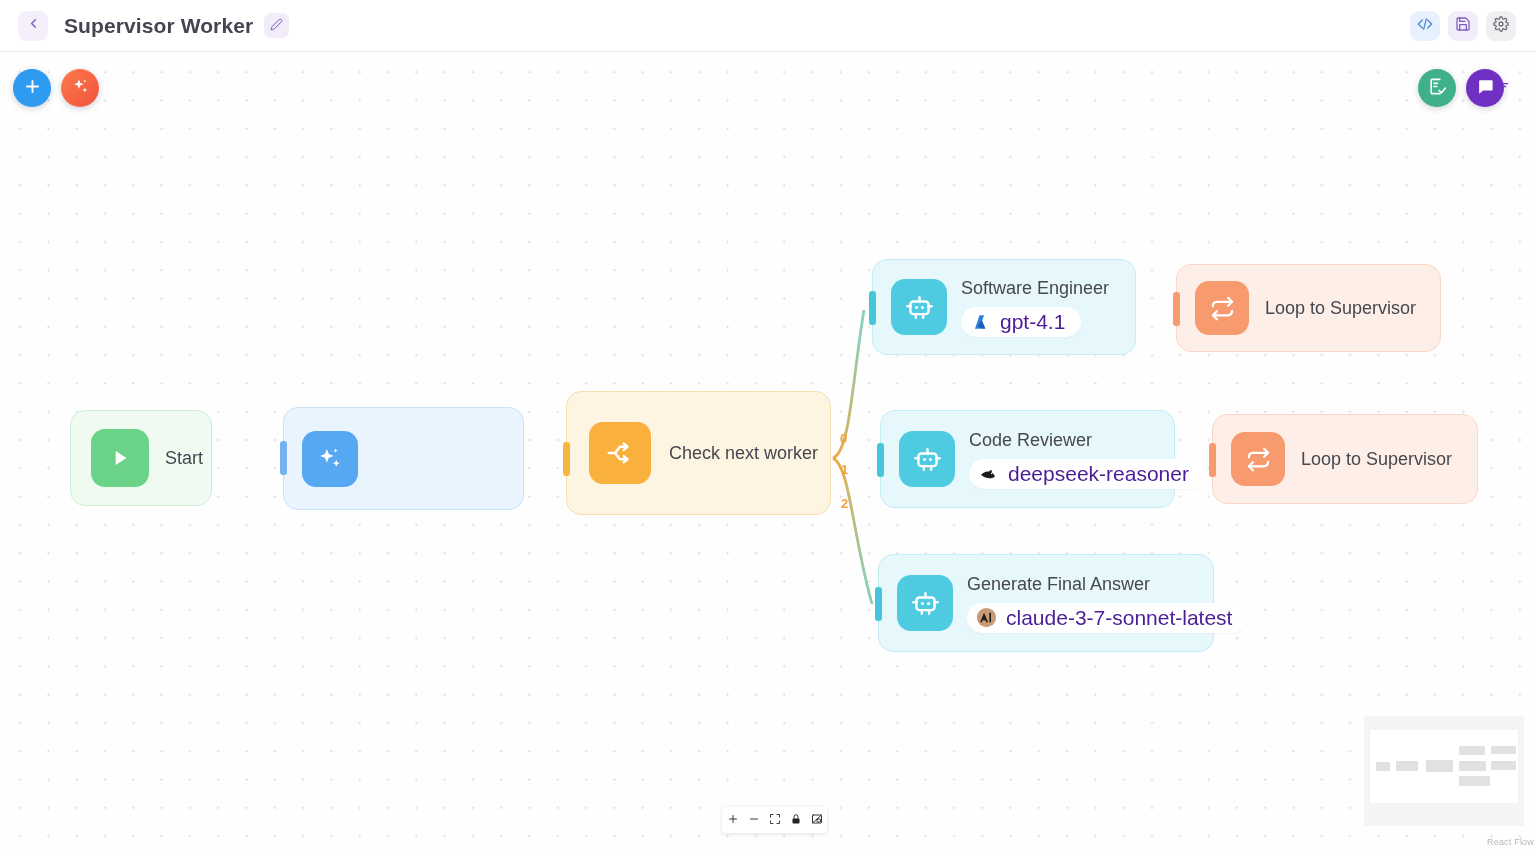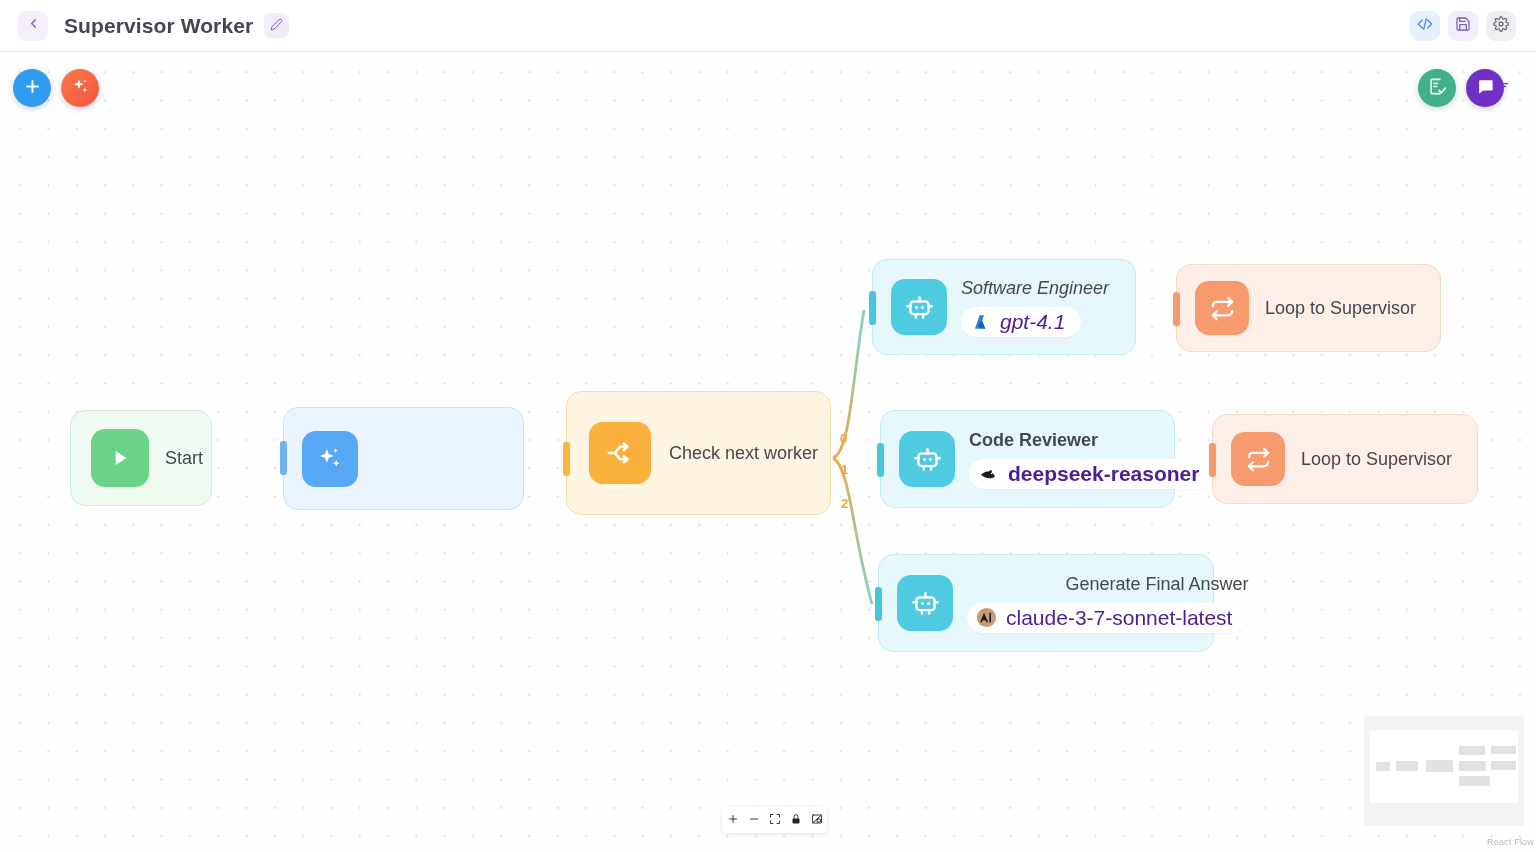--- a/index.html
+++ b/index.html
@@ -348,21 +348,21 @@
       <svg viewBox="0 0 24 24" style="width:30px;height:30px;">
           <path d="M3 12h5l4-5h5"></path>
           <path d="M8 12l4 5h5"></path>
           <polyline points="15 4.5 18 7 15 9.5"></polyline>
           <polyline points="15 14.5 18 17 15 19.5"></polyline>
         </svg>
     </div>
     <div class="node-label" style="margin-left:18px;">Check next worker</div>
   </div>
 
-  <div class="node n-cyan" style="left:872px; top:207px; width:264px; height:96px; padding:0 0 0 18px;font-style:italic;">
+  <div class="node n-cyan" style="left:872px; top:207px; width:264px; height:96px; padding:0 0 0 18px;">
     <div class="handle h-cyan" style="left:-4px; top:31px;"></div>
     <div class="node-icon" style="width:56px;height:56px;background:#4ecbe0;">
       <svg viewBox="0 0 24 24" style="width:29px;height:29px;">
           <rect x="4.5" y="7" width="15" height="10.5" rx="2.5"></rect>
           <circle cx="9.5" cy="12" r="1.3" fill="#fff" stroke="none"></circle>
           <circle cx="14.5" cy="12" r="1.3" fill="#fff" stroke="none"></circle>
           <line x1="12" y1="3.5" x2="12" y2="7"></line>
           <line x1="2" y1="11" x2="4.5" y2="11"></line>
           <line x1="19.5" y1="11" x2="22" y2="11"></line>
           <line x1="9" y1="17.5" x2="9" y2="20.5"></line>
@@ -389,21 +389,21 @@
       <svg viewBox="0 0 24 24" style="width:27px;height:27px;">
           <polyline points="17 2.5 20.5 6 17 9.5"></polyline>
           <path d="M20.5 6H7a3.5 3.5 0 00-3.5 3.5v.5"></path>
           <polyline points="7 21.5 3.5 18 7 14.5"></polyline>
           <path d="M3.5 18H17a3.5 3.5 0 003.5-3.5V14"></path>
         </svg>
     </div>
     <div class="node-label" style="margin-left:16px;">Loop to Supervisor</div>
   </div>
 
-  <div class="node n-cyan" style="left:880px; top:358px; width:295px; height:98px; padding:0 0 0 18px;font-weight:bold;">
+  <div class="node n-cyan" style="left:880px; top:358px; width:295px; height:98px; padding:0 0 0 18px;">
     <div class="handle h-cyan" style="left:-4px; top:32px;"></div>
     <div class="node-icon" style="width:56px;height:56px;background:#4ecbe0;">
       <svg viewBox="0 0 24 24" style="width:29px;height:29px;">
           <rect x="4.5" y="7" width="15" height="10.5" rx="2.5"></rect>
           <circle cx="9.5" cy="12" r="1.3" fill="#fff" stroke="none"></circle>
           <circle cx="14.5" cy="12" r="1.3" fill="#fff" stroke="none"></circle>
           <line x1="12" y1="3.5" x2="12" y2="7"></line>
           <line x1="2" y1="11" x2="4.5" y2="11"></line>
           <line x1="19.5" y1="11" x2="22" y2="11"></line>
           <line x1="9" y1="17.5" x2="9" y2="20.5"></line>
@@ -430,21 +430,21 @@
       <svg viewBox="0 0 24 24" style="width:27px;height:27px;">
           <polyline points="17 2.5 20.5 6 17 9.5"></polyline>
           <path d="M20.5 6H7a3.5 3.5 0 00-3.5 3.5v.5"></path>
           <polyline points="7 21.5 3.5 18 7 14.5"></polyline>
           <path d="M3.5 18H17a3.5 3.5 0 003.5-3.5V14"></path>
         </svg>
     </div>
     <div class="node-label" style="margin-left:16px;">Loop to Supervisor</div>
   </div>
 
-  <div class="node n-cyan" style="left:878px; top:502px; width:336px; height:98px; padding:0 0 0 18px;text-align:right;">
+  <div class="node n-cyan" style="left:878px; top:502px; width:336px; height:98px; padding:0 0 0 18px;">
     <div class="handle h-cyan" style="left:-4px; top:32px;"></div>
     <div class="node-icon" style="width:56px;height:56px;background:#4ecbe0;">
       <svg viewBox="0 0 24 24" style="width:29px;height:29px;">
           <rect x="4.5" y="7" width="15" height="10.5" rx="2.5"></rect>
           <circle cx="9.5" cy="12" r="1.3" fill="#fff" stroke="none"></circle>
           <circle cx="14.5" cy="12" r="1.3" fill="#fff" stroke="none"></circle>
           <line x1="12" y1="3.5" x2="12" y2="7"></line>
           <line x1="2" y1="11" x2="4.5" y2="11"></line>
           <line x1="19.5" y1="11" x2="22" y2="11"></line>
           <line x1="9" y1="17.5" x2="9" y2="20.5"></line>

